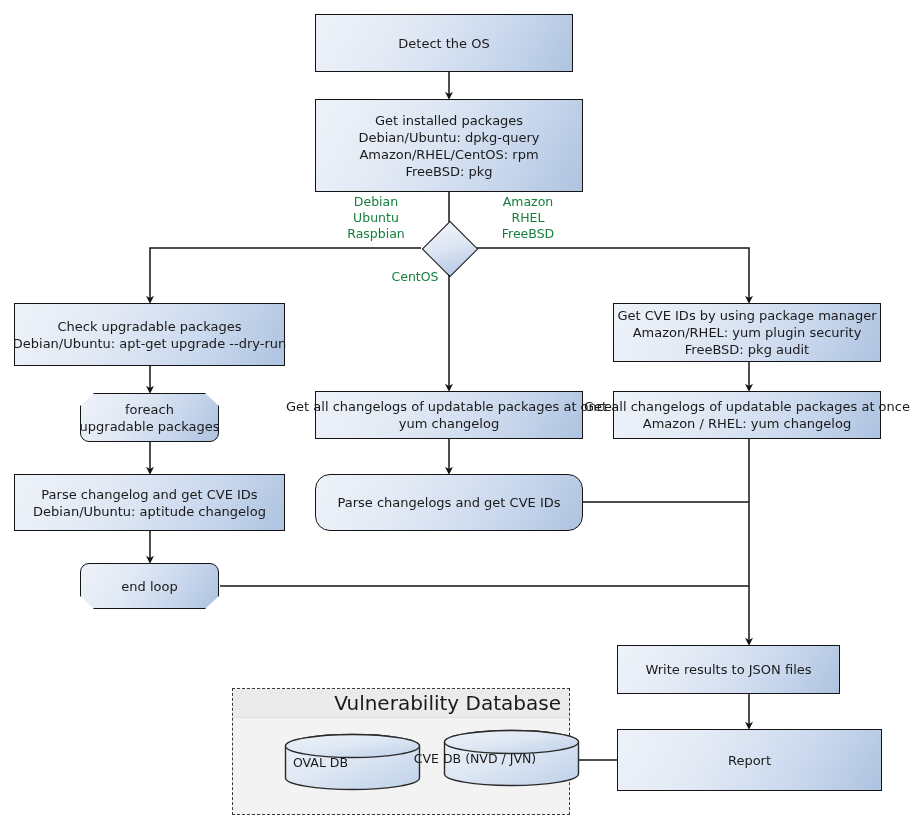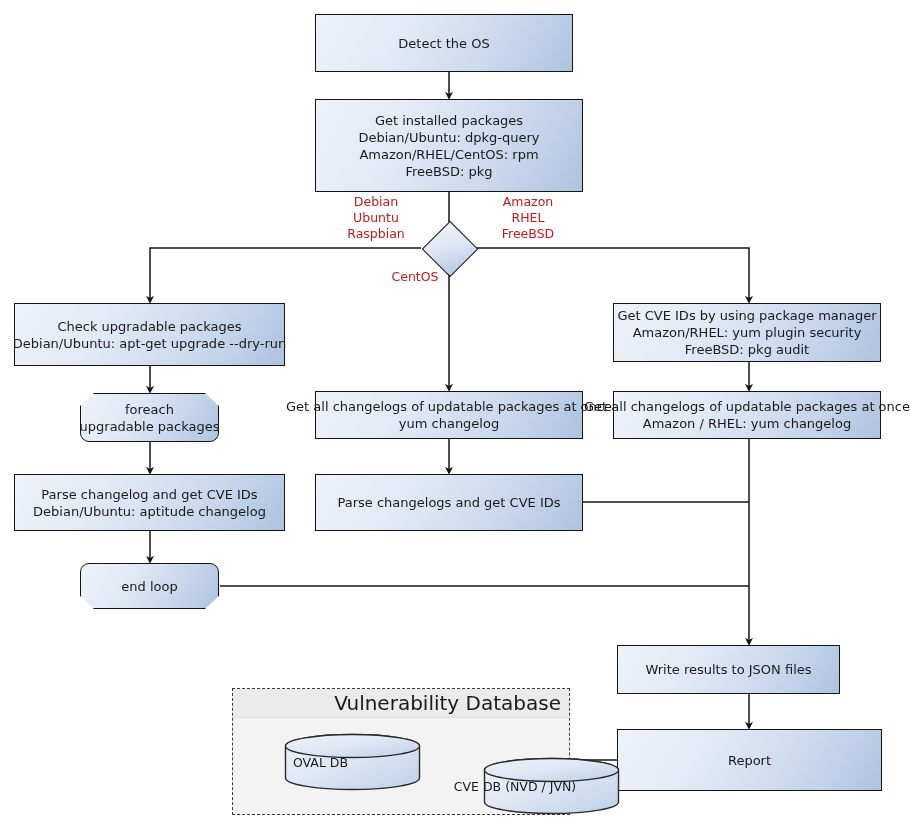--- a/index.html
+++ b/index.html
@@ -94,21 +94,21 @@
     left: 0;
     width: 100%;
     text-align: center;
     font-size: 12.5px;
     color: #1a1a1a;
     white-space: nowrap;
   }
   .edge-label {
     position: absolute;
     font-size: 12.5px;
-    color: #b91c1c;
+    color: #15803d;
     line-height: 16px;
     white-space: nowrap;
     text-align: center;
   }
   .ov-text {
     position: absolute;
     font-size: 13px;
     line-height: 17px;
     color: #1a1a1a;
     text-align: center;
@@ -213,21 +213,21 @@
   <div class="node loopend" style="left:80px; top:563px; width:139px; height:46px;">
     <span class="label">end loop</span>
   </div>
 
   <div class="node proc" style="left:315px; top:391px; width:268px; height:48px;"></div>
   <div class="ov-text" style="left:269px; top:398px; width:360px;">
     <span>Get all changelogs of updatable packages at once</span><br>
     <span>yum changelog</span>
   </div>
 
-  <div class="node proc" style="left:315px; top:474px; width:268px; height:57px;">
+  <div class="node proc" style="left:315px; top:474px; width:268px; height:57px;border-radius:15px;">
     <span class="label">Parse changelogs and get CVE IDs</span>
   </div>
 
   <div class="node proc" style="left:613px; top:303px; width:268px; height:59px;">
     <span class="label">
       <span>Get CVE IDs by using package manager</span><br>
       <span>Amazon/RHEL: yum plugin security</span><br>
       <span>FreeBSD: pkg audit</span>
     </span>
   </div>
@@ -258,21 +258,21 @@
           <stop offset="45%" stop-color="#dfe8f4"></stop>
           <stop offset="100%" stop-color="#bed0e9"></stop>
         </linearGradient>
       </defs>
       <path d="M1.5,13 a67,11.5 0 0 1 134,0 L135.5,45 a67,11.5 0 0 1 -134,0 Z" fill="url(#dbg1)" stroke="#2a2a2a" stroke-width="1.4"></path>
       <ellipse cx="68.5" cy="13" rx="67" ry="11.5" fill="url(#dbg1)" stroke="#2a2a2a" stroke-width="1.4"></ellipse>
     </svg>
     <div class="db-text" style="top:22px;">OVAL DB</div>
   </div>
 
-  <div class="db" style="left:411px; top:757px; width:128px; height:58px;margin-left:40px;">
+  <div class="db" style="left:411px; top:729px; width:128px; height:58px;">
     <svg class="db-svg" width="137" height="58" viewBox="0 0 137 58">
       <defs>
         <linearGradient id="dbg2" x1="0" y1="0" x2="1" y2="1">
           <stop offset="0%" stop-color="#eef2f9"></stop>
           <stop offset="45%" stop-color="#dfe8f4"></stop>
           <stop offset="100%" stop-color="#bed0e9"></stop>
         </linearGradient>
       </defs>
       <path d="M1.5,13 a67,11.5 0 0 1 134,0 L135.5,45 a67,11.5 0 0 1 -134,0 Z" fill="url(#dbg2)" stroke="#2a2a2a" stroke-width="1.4"></path>
       <ellipse cx="68.5" cy="13" rx="67" ry="11.5" fill="url(#dbg2)" stroke="#2a2a2a" stroke-width="1.4"></ellipse>

